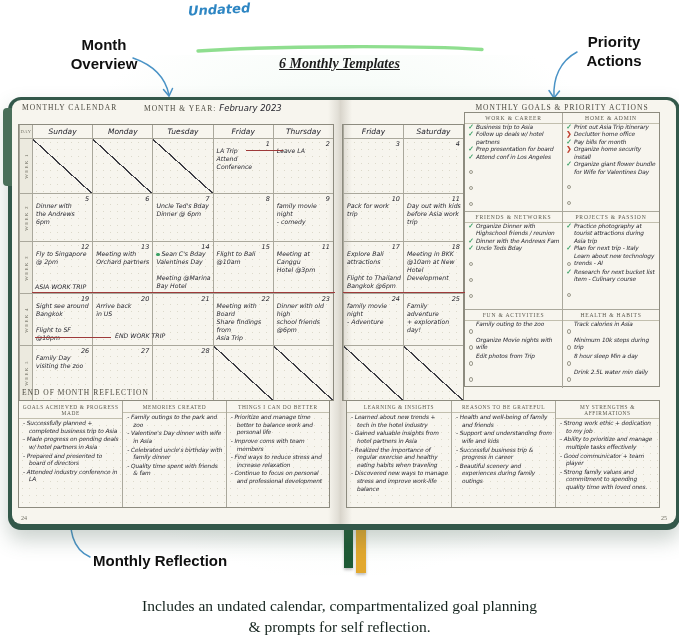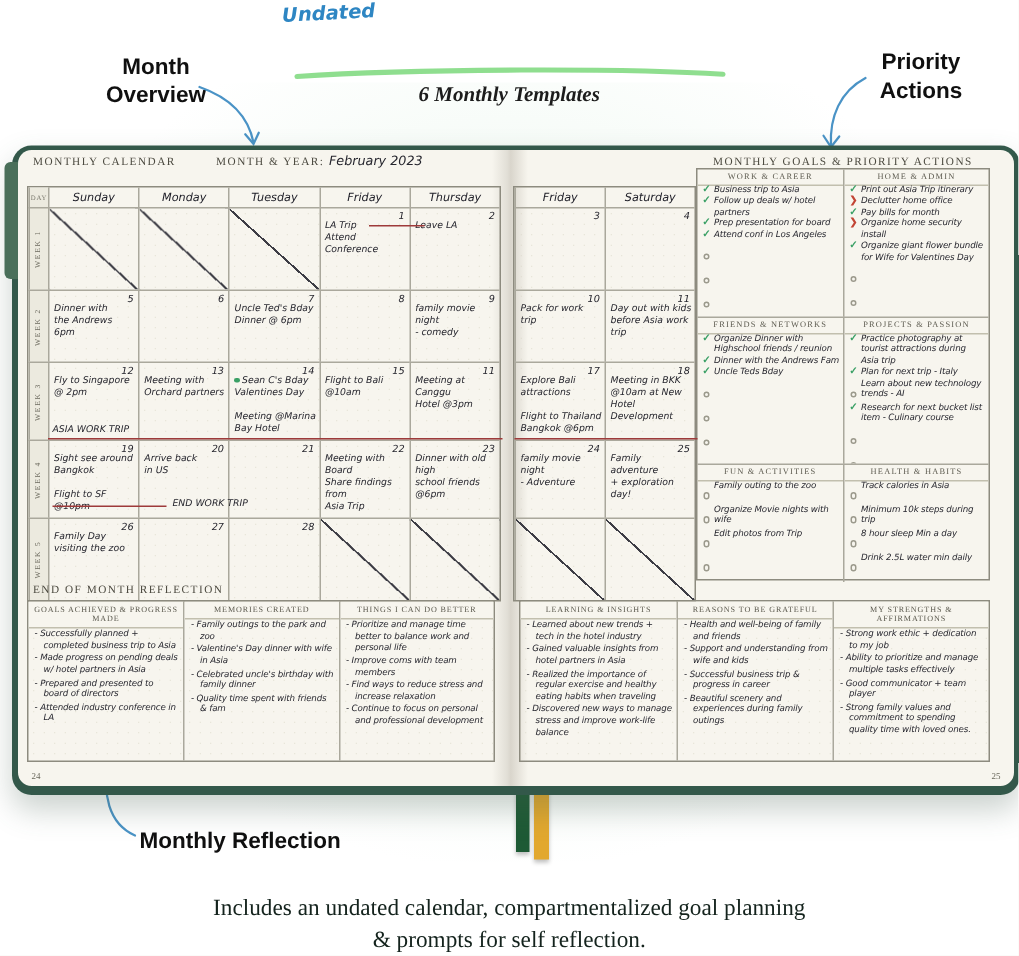--- a/index.html
+++ b/index.html
@@ -9,21 +9,21 @@
   .glow { position:absolute; left:20px; top:55px; width:640px; height:520px;
     background:radial-gradient(ellipse at 50% 45%, rgba(205,233,212,.55) 0%, rgba(228,244,232,.35) 45%, rgba(255,255,255,0) 72%);
     pointer-events:none; }
 
   
   .script-label { position:absolute; left:188px; top:2px; font-family:"DejaVu Sans", sans-serif;
     font-style:italic; font-weight:bold; font-size:13px; color:var(--script-blue); transform:rotate(-3deg); }
   .main-title { position:absolute; left:0; top:15px; width:100%; text-align:center;
     font-size:29px; font-weight:800; letter-spacing:.2px; color:#121212; }
   .subtitle { position:absolute; left:0; top:56px; width:100%; text-align:center;
-    font-family:"Liberation Serif", serif; font-style:italic; font-weight:600; font-size:14px; color:#1c1c1c; }
+    font-family:"Liberation Serif", serif; font-style:italic; font-weight:600; font-size:14px; color:#1c1c1c;text-decoration:underline; }
   .deco-svg { position:absolute; left:0; top:0; width:679px; height:637px; pointer-events:none; }
   .deco-svg path { fill:none; stroke-linecap:round; }
   .underline-path { stroke:var(--underline-green); stroke-width:3.4; opacity:.85; }
   .arrow-path { stroke:var(--callout-blue); stroke-width:1.5; }
 
   .callout { position:absolute; font-size:15px; font-weight:700; color:#101010; text-align:center; line-height:1.25; }
   .callout-month { left:56px; top:36px; width:96px; }
   .callout-priority { left:568px; top:33px; width:92px;text-align:center; }
   .callout-reflection { left:93px; top:552px; width:170px; text-align:left; }
 

